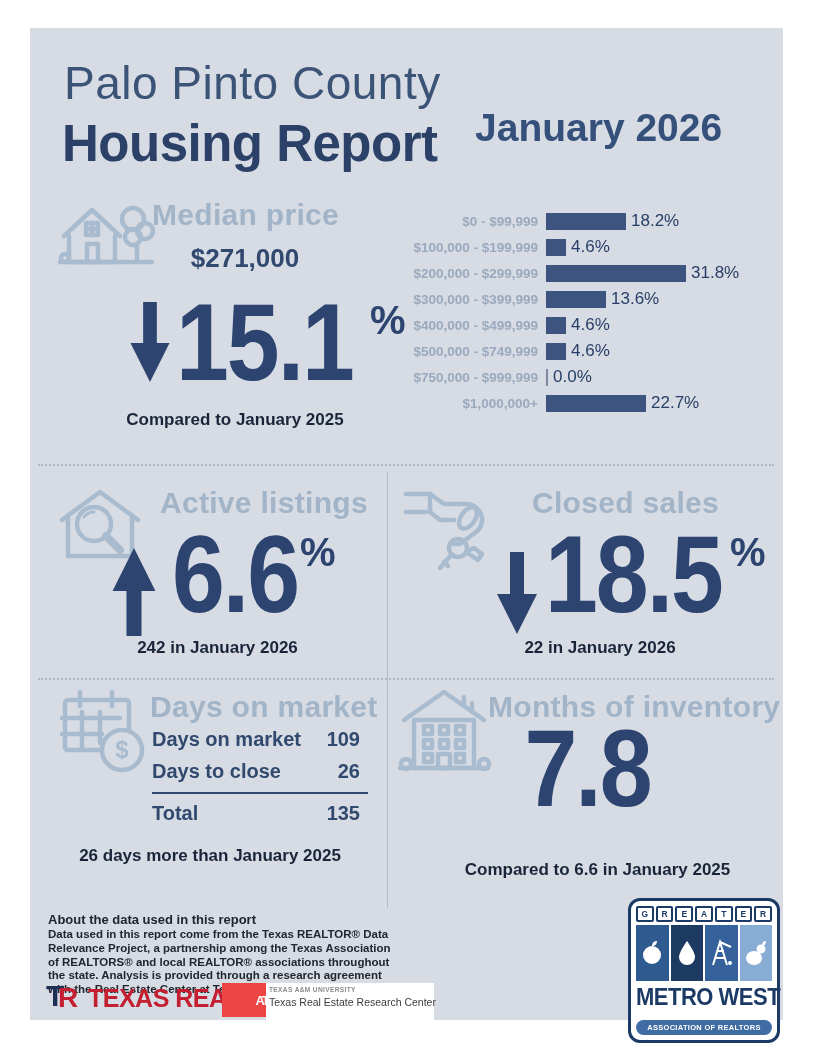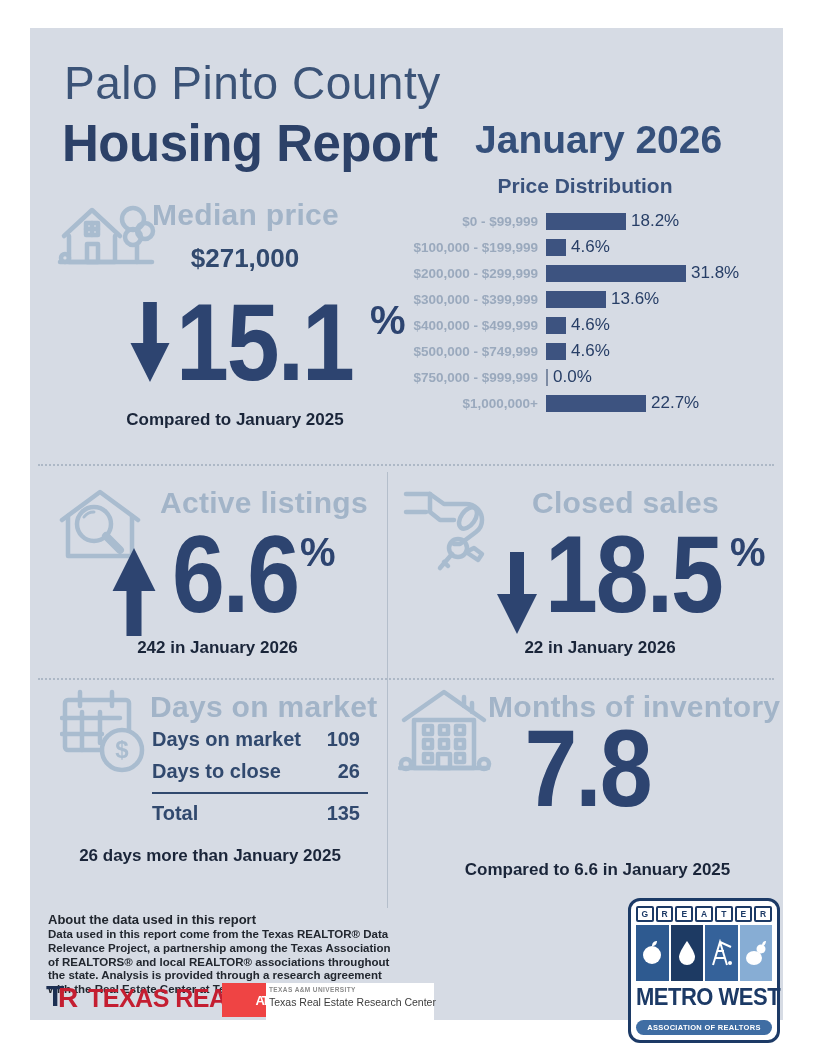--- a/index.html
+++ b/index.html
@@ -3,21 +3,21 @@
 <meta charset="utf-8">
 <style>
   * { margin:0; padding:0; box-sizing:border-box; }
   body { font-family:"Liberation Sans", sans-serif; background:#ffffff; }
   .page { position:relative; width:813px; height:1053px; background:#ffffff; overflow:hidden; }
   .card { position:absolute; left:30px; top:28px; width:753px; height:992px; background:#d6dbe4; }
   .abs { position:absolute; }
 
   .county-title { left:64px; top:56px; font-size:46px; font-weight:400; color:#3b5377; letter-spacing:.5px; }
   .report-title { left:62px; top:96px; font-size:51px; font-weight:800; color:#2c4168; letter-spacing:-.5px;margin-top:18px; }
-  .month-title { left:475px; top:106px; font-size:39px; font-weight:700; color:#35507b;margin-top:12px; }
+  .month-title { left:475px; top:106px; font-size:39px; font-weight:700; color:#35507b; }
 
   .chart-title { left:430px; top:174px; width:310px; text-align:center; font-size:21px; font-weight:700; color:#3a527c; }
   .chart-rows { left:398px; top:208px; width:380px; }
   .chart-row { display:flex; align-items:center; height:26px; }
   .bar-label { width:148px; text-align:right; font-size:13.5px; font-weight:600; color:#9aa9bd; padding-right:8px; white-space:nowrap; }
   .bar-fill { height:17px; background:#3d5380; flex:0 0 auto; }
   .bar-fill.zero { background:#7d8ba3; }
   .bar-pct { font-size:17px; font-weight:400; color:#273e66; margin-left:5px; }
 
   .section-title { font-size:30px; font-weight:700; color:#a2b4c8; letter-spacing:.3px; white-space:nowrap; }
@@ -62,21 +62,20 @@
 </head>
 <body>
 
 <div class="page">
   <div class="card"></div>
 
   <div class="abs county-title">Palo Pinto County</div>
   <div class="abs report-title">Housing Report</div>
   <div class="abs month-title">January 2026</div>
 
-  <div class="abs chart-title">Price Distribution</div>
   <div class="abs chart-rows">
     <div class="chart-row">
       <span class="bar-label">$0 - $99,999</span>
       <span class="bar-fill" style="width: 80px;"></span>
       <span class="bar-pct">18.2%</span>
     </div>
     <div class="chart-row">
       <span class="bar-label">$100,000 - $199,999</span>
       <span class="bar-fill" style="width: 20px;"></span>
       <span class="bar-pct">4.6%</span>

